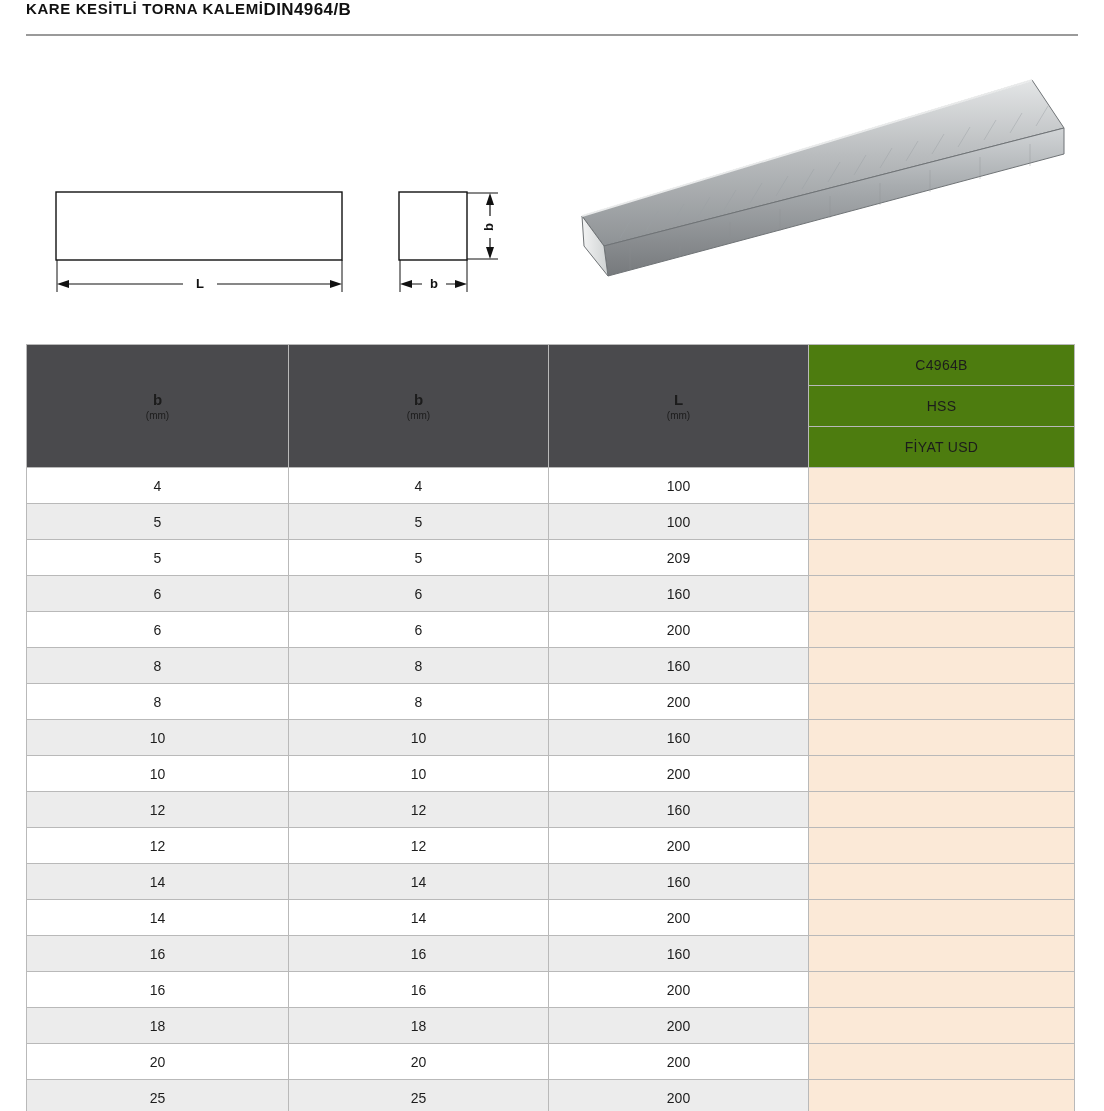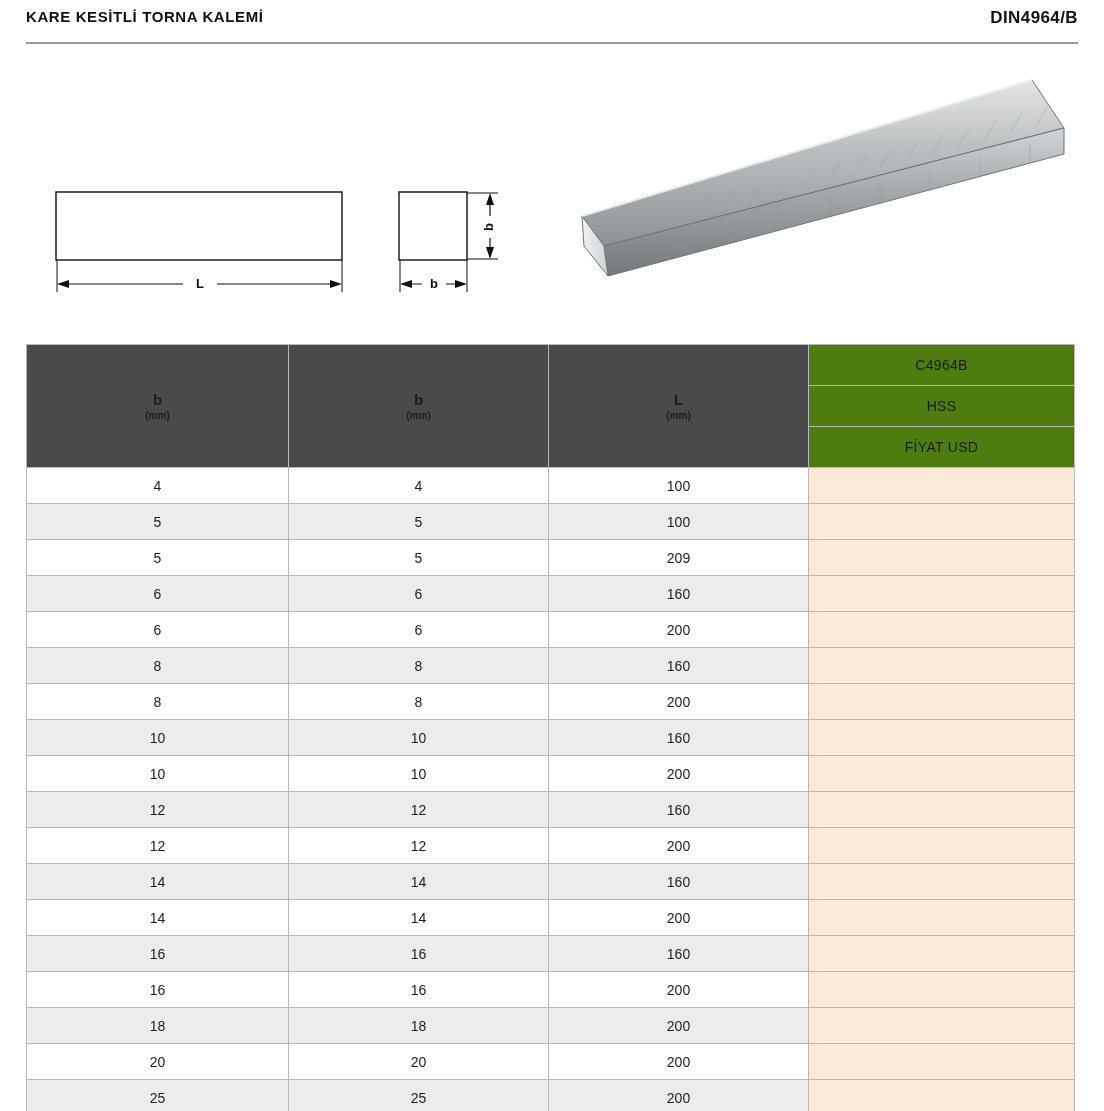--- a/index.html
+++ b/index.html
@@ -13,27 +13,27 @@
     font-family: "Liberation Sans", sans-serif;
     color: #1a1a1a;
     position: relative;
     overflow: hidden;
   }
 
   
   .page-header {
     position: absolute;
     left: 26px;
-    top: 8px;
+    top: 0;
     width: 1052px;
     height: 34px;
     border-bottom: 2px solid #9a9a9a;
     display: flex;
     align-items: flex-start;
-    justify-content: space-between;
+    justify-content: flex-start;
   }
   .header-title {
     font-size: 15px;
     font-weight: bold;
     letter-spacing: 0.6px;
     color: #111111;
   }
   .header-standard {
     font-size: 17px;
     font-weight: bold;
@@ -90,21 +90,21 @@
   }
   .hdr-dark .sym {
     display: block;
     font-size: 15px;
     font-weight: bold;
     line-height: 18px;
   }
   .hdr-dark .unit {
     display: block;
     font-size: 10px;
-    font-weight: bold;
+    font-weight: normal;
     line-height: 13px;
   }
   .hdr-right-cell {
     height: 40px;
     font-size: 14px;
     font-weight: normal;
     background: #4d7c0f;
     color: #111111;
     vertical-align: middle;
     letter-spacing: 0.3px;

